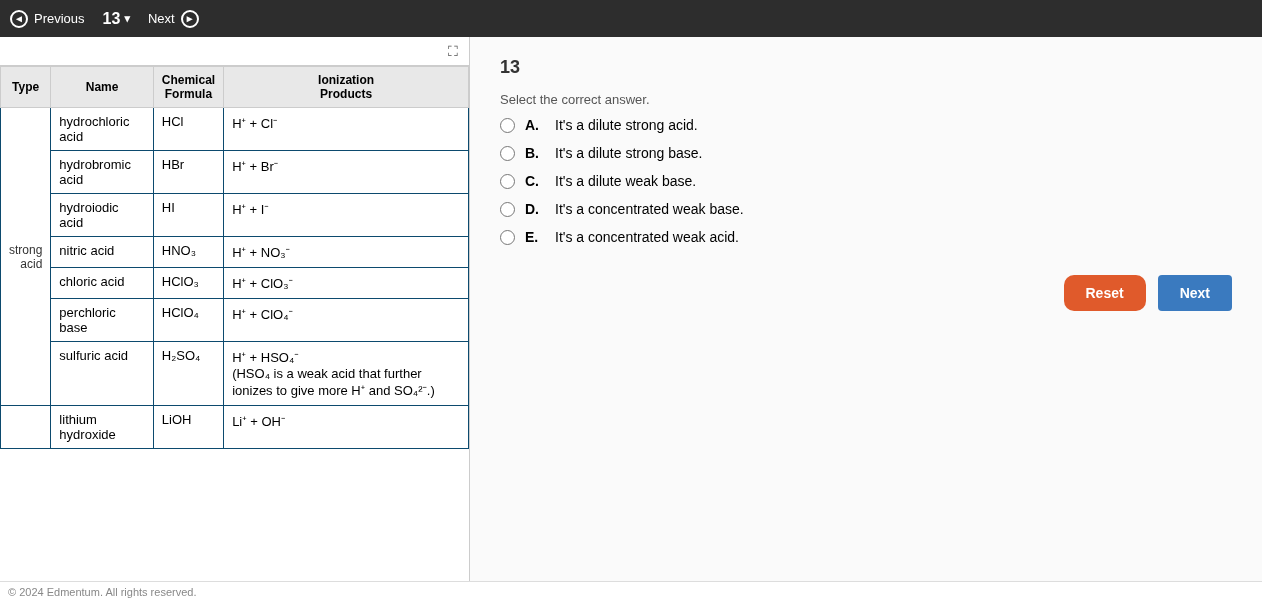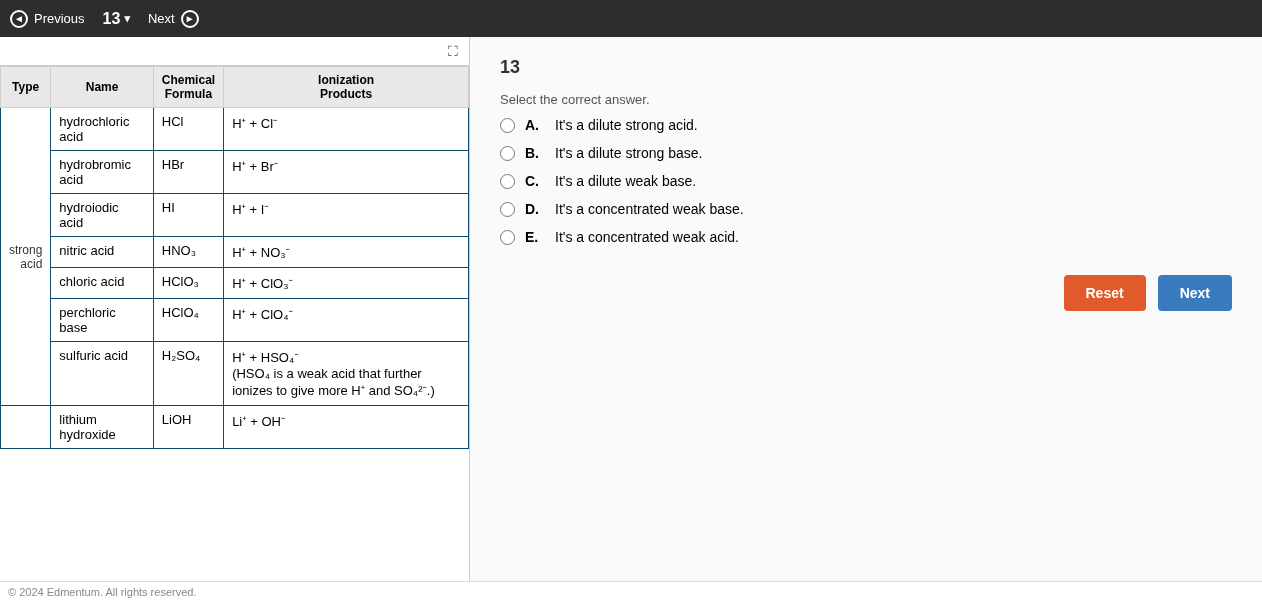--- a/index.html
+++ b/index.html
@@ -181,21 +181,21 @@
       display: flex;
       gap: 12px;
       justify-content: flex-end;
       margin-top: 20px;
     }
 
     .btn-reset {
       background: #e05a2b;
       color: white;
       border: none;
-      border-radius: 4px;
+      border-radius: 10px;
       padding: 10px 22px;
       font-size: 14px;
       font-weight: bold;
       cursor: pointer;
     }
     .btn-next {
       background: #3a7abf;
       color: white;
       border: none;
       border-radius: 4px;

